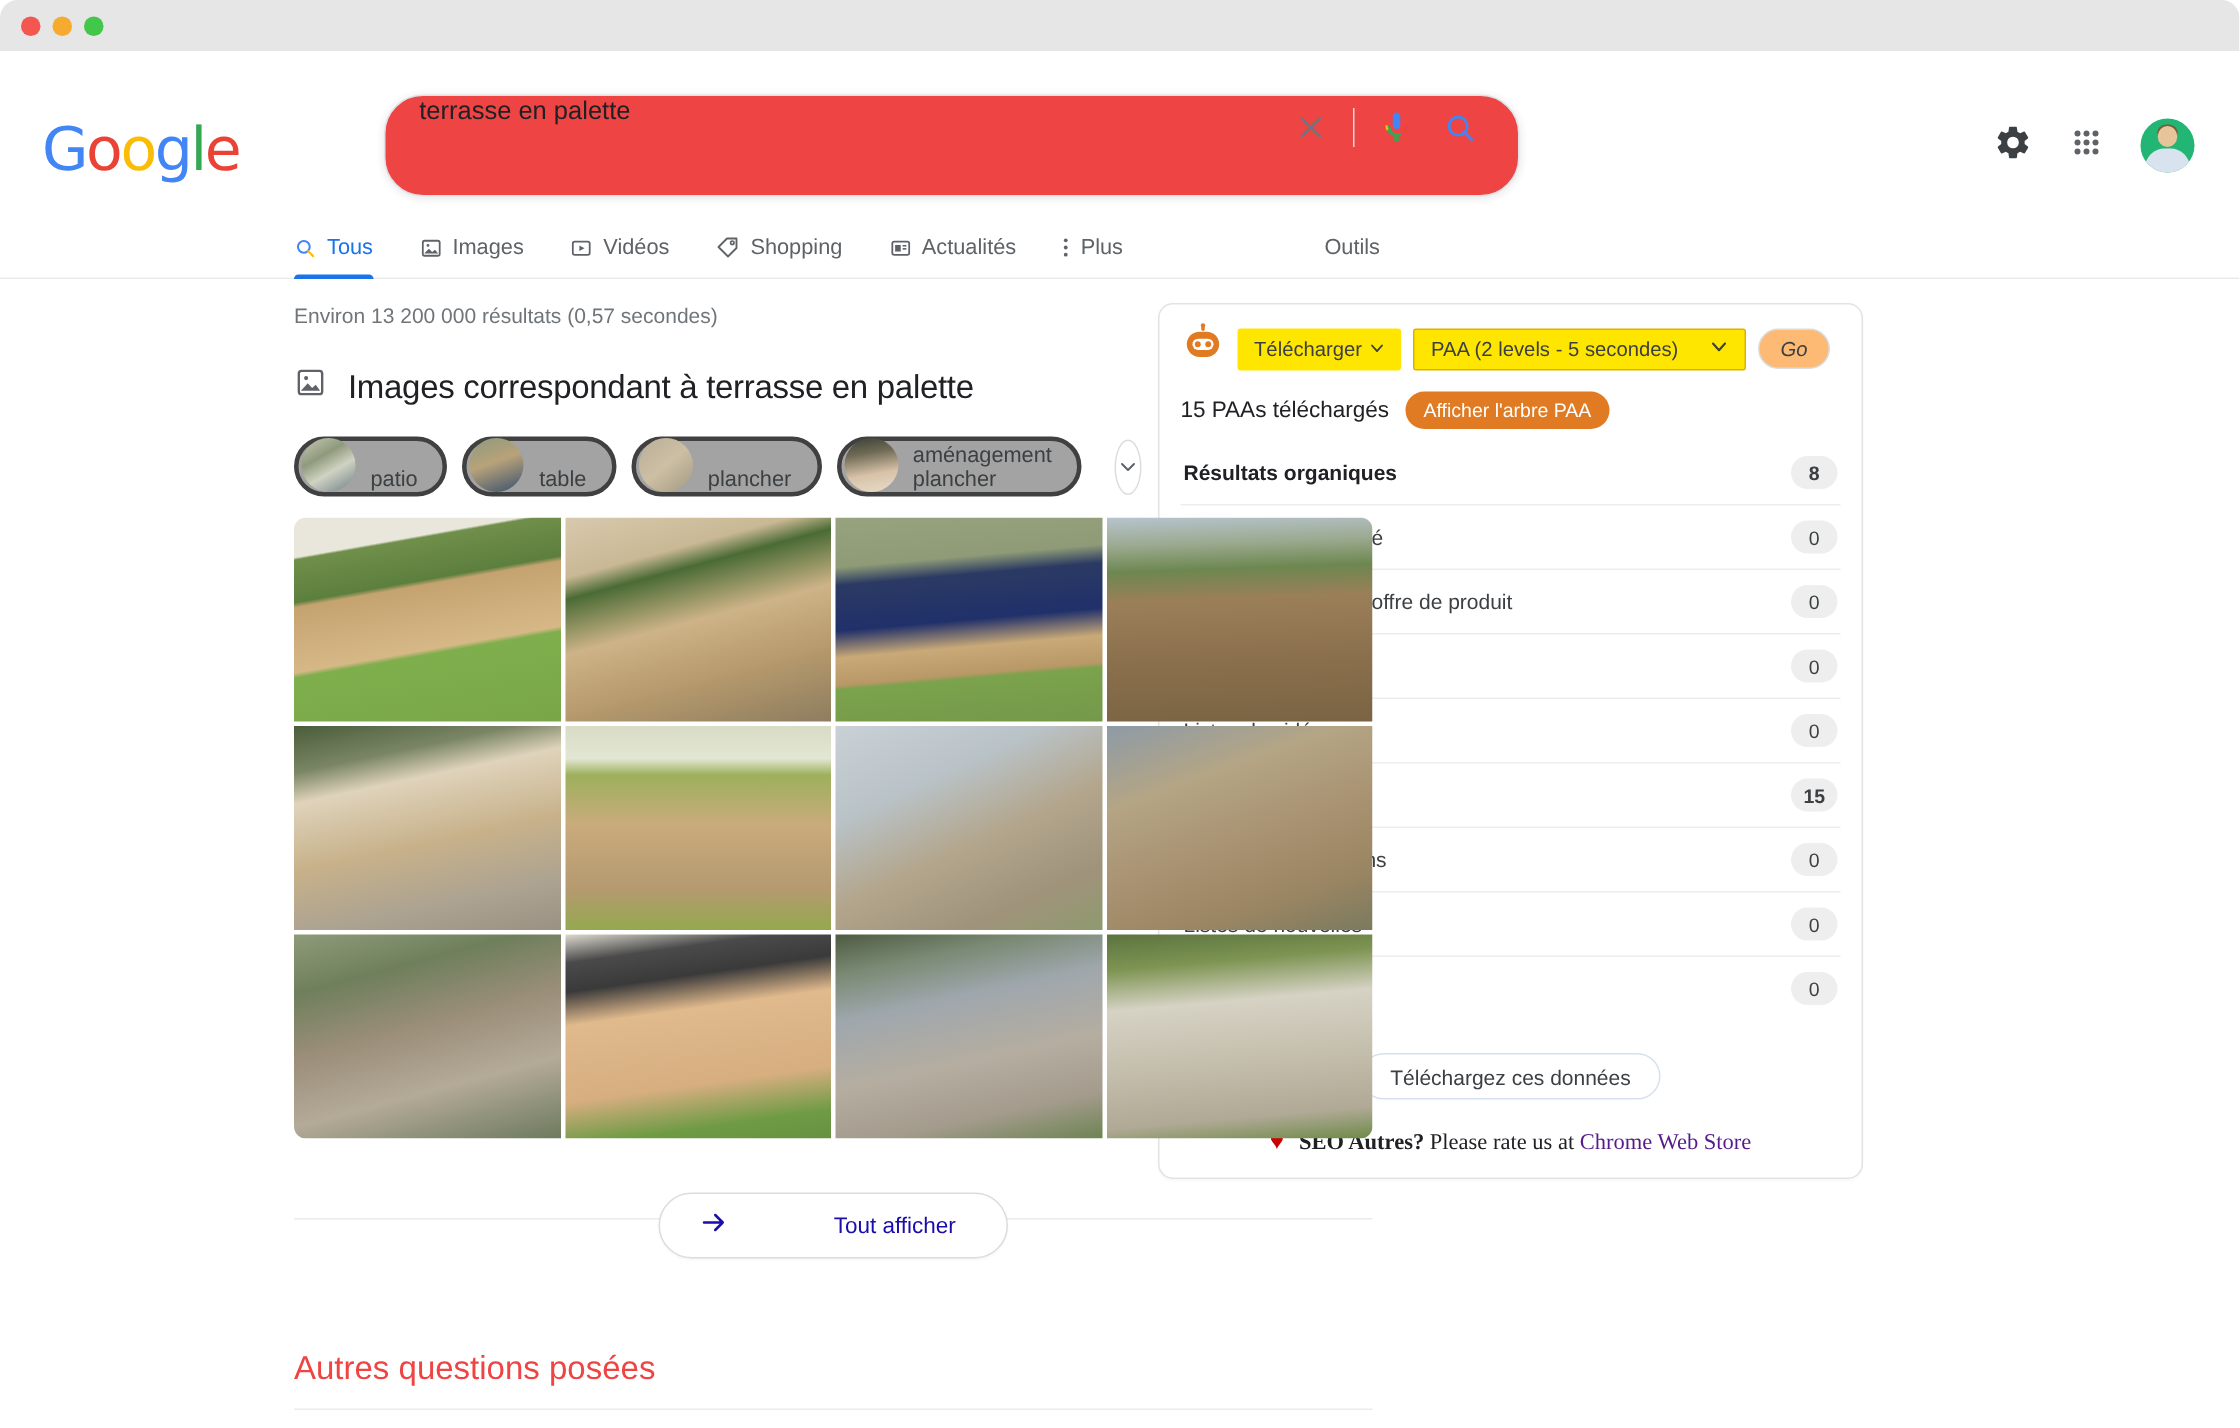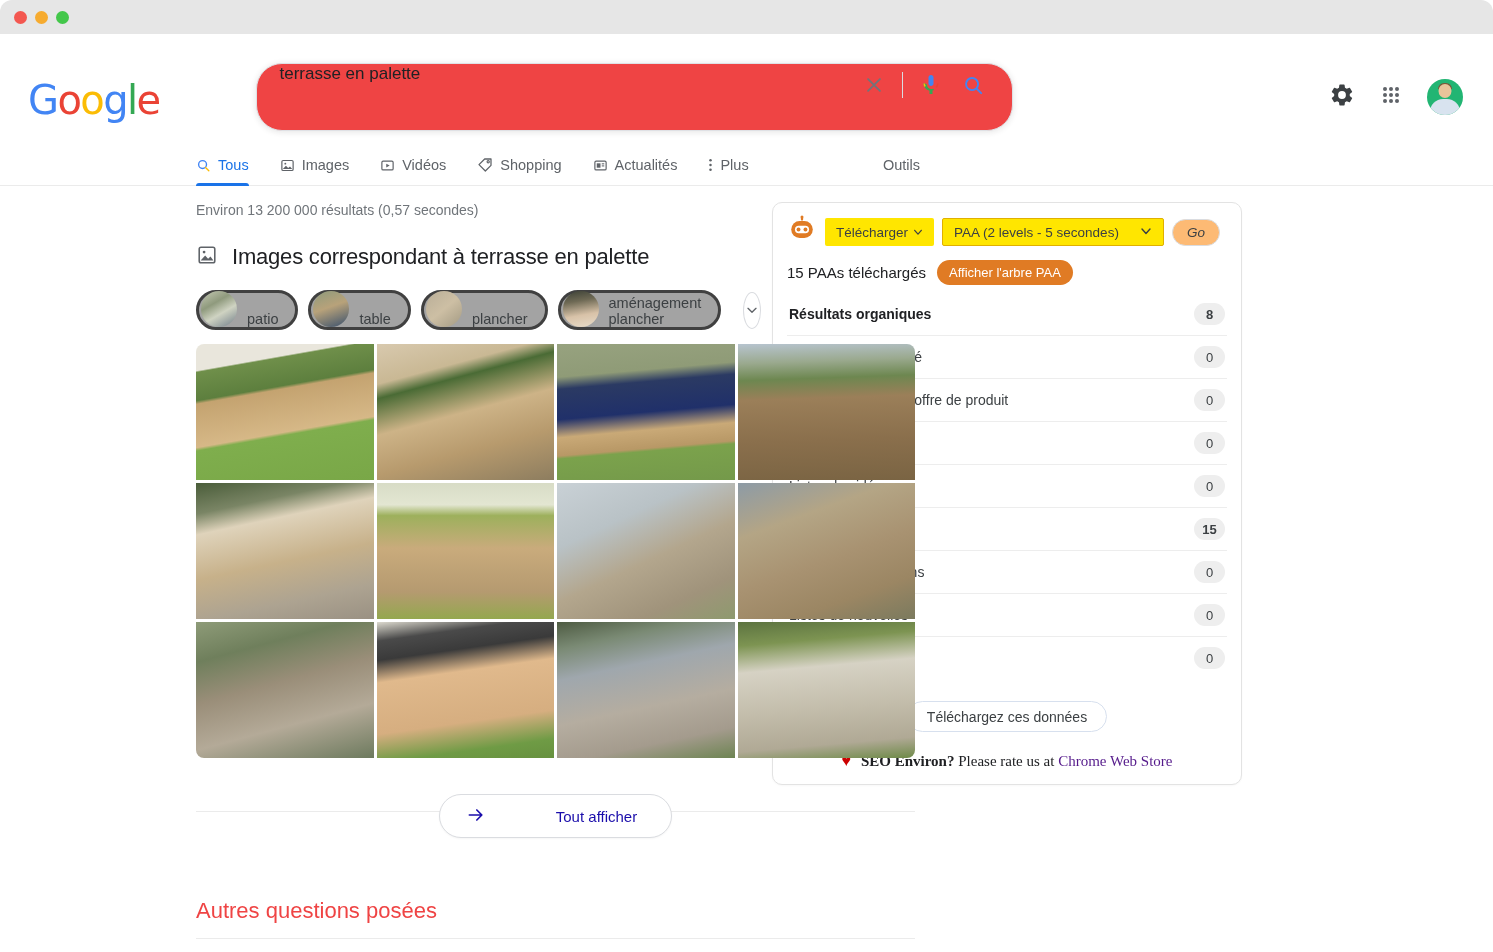--- a/index.html
+++ b/index.html
@@ -709,19 +709,19 @@
             <span class="seo-badge">0</span>
           </div>
         </div>
 
         <div class="seo-dl-wrap">
           <button class="btn-dl">Téléchargez ces données</button>
         </div>
 
         <div class="seo-rate">
           <span class="heart">♥</span>
-          <span><b>SEO Environ?</b> <span>Please rate us at</span> <a>Chrome Web Store</a></span>
+          <span><b>SEO Autres?</b> <span>Please rate us at</span> <a>Chrome Web Store</a></span>
         </div>
 
       </div>
     </div>
   </div>
 </div>
 
 </body></html>

